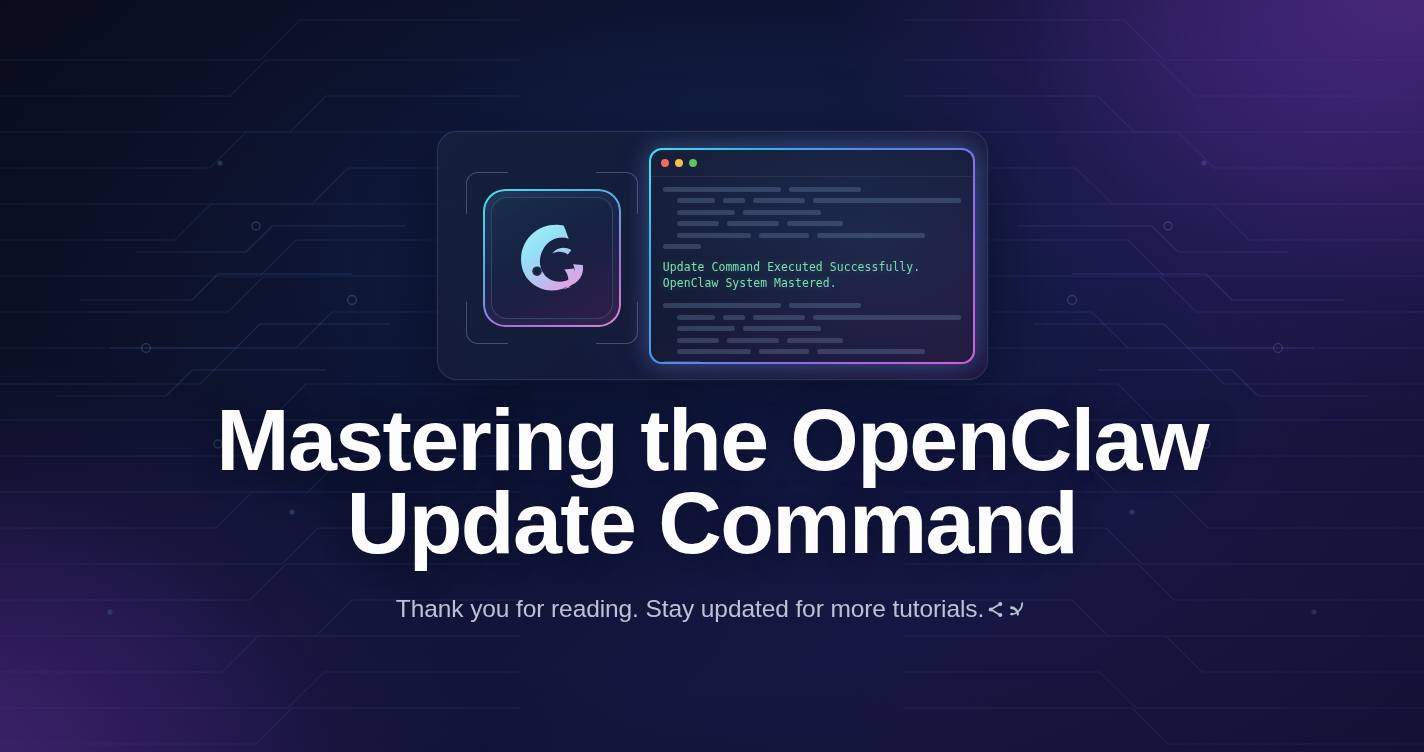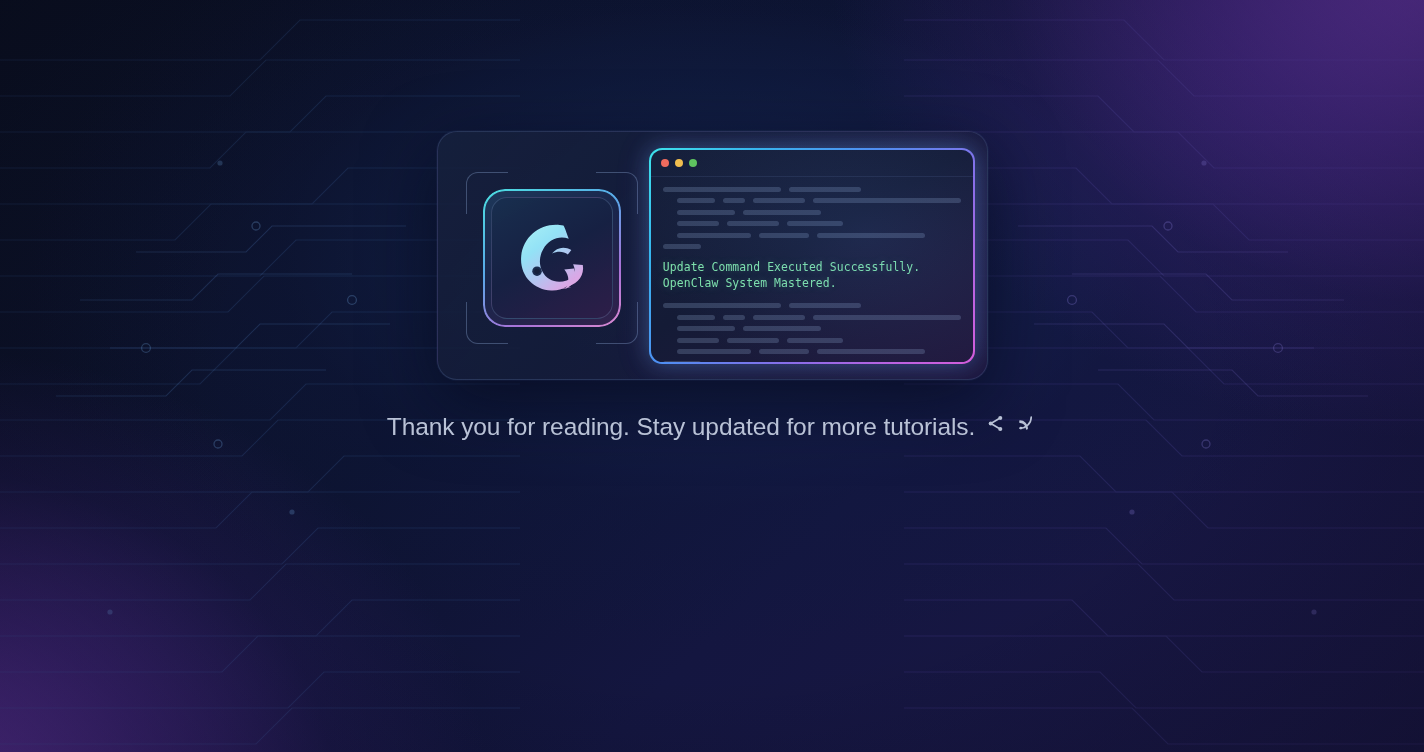--- a/index.html
+++ b/index.html
@@ -200,23 +200,22 @@
   }
   #page-title {
     font-size:88px;
     line-height:83px;
     font-weight:700;
     letter-spacing:-1.6px;
     color:#fdfdff;
     text-shadow:0 3px 26px rgba(8,12,34,0.62);
   }
   #subtitle-row {
-    margin-top:14px;
-    display:flex; align-items:flex-start; justify-content:center;
-    gap:9px;
+    margin-top:30px;
+    display:flex; align-items:center; justify-content:center;
   }
   #subtitle-text {
     font-size:24.5px;
     line-height:30px;
     font-weight:400;
     color:#b9c2d6;
     letter-spacing:-0.1px;
   }
   .share-icon { display:block; }
   #share-icon-btn, #rss-icon-btn {
@@ -442,20 +441,21 @@
               </div>
             </div>
         </div>
 
       </div>
     </div>
 
   </div>
 
   <div id="headline">
+    <h1 id="page-title">Mastering the OpenClaw Update Command</h1>
 
     <div id="subtitle-row">
       <span id="subtitle-text">Thank you for reading. Stay updated for more tutorials.</span>
 
       <span id="share-icon-btn">
         <svg class="share-icon" width="19" height="19" viewBox="0 0 24 24" fill="none" stroke="#b9c2d6" stroke-width="2.1" stroke-linecap="round" stroke-linejoin="round">
           <circle cx="18" cy="5" r="2.6" fill="#b9c2d6" stroke="none"></circle>
           <circle cx="6" cy="12" r="2.6" fill="#b9c2d6" stroke="none"></circle>
           <circle cx="18" cy="19" r="2.6" fill="#b9c2d6" stroke="none"></circle>
           <line x1="8.3" y1="10.8" x2="15.7" y2="6.3"></line>

